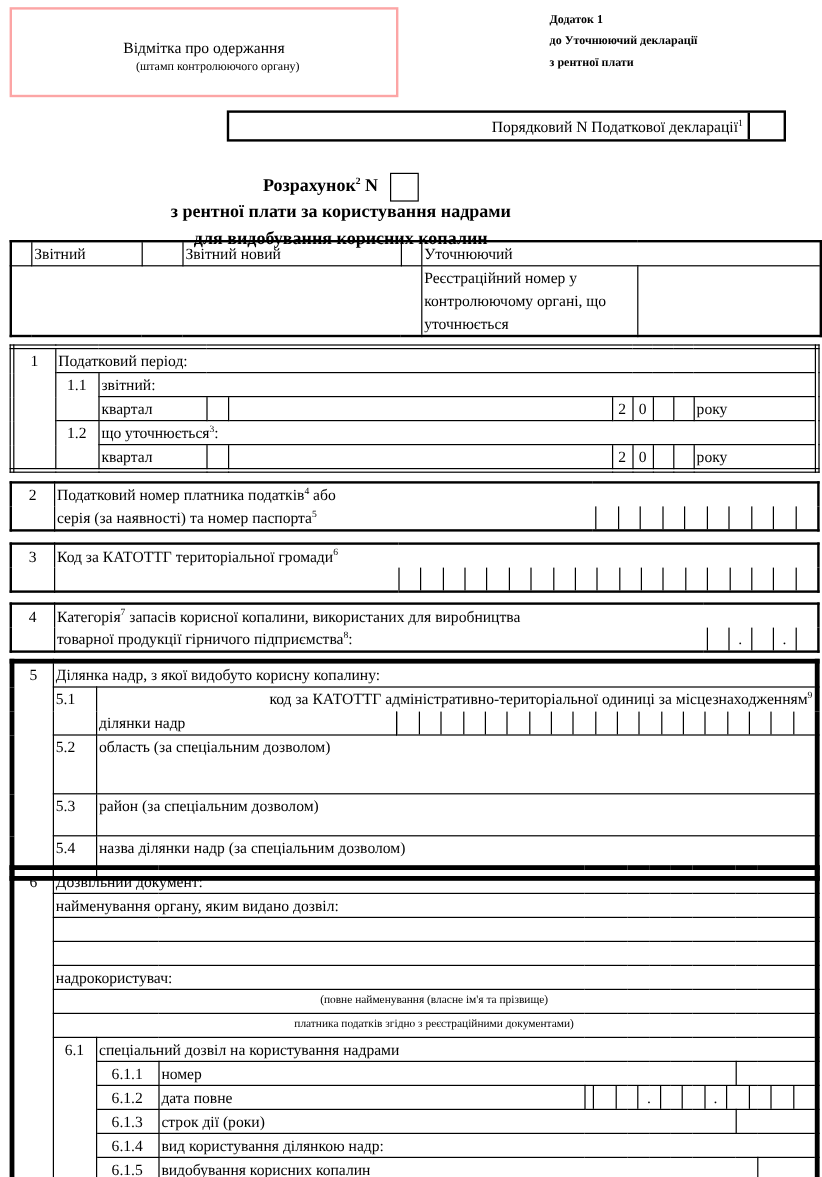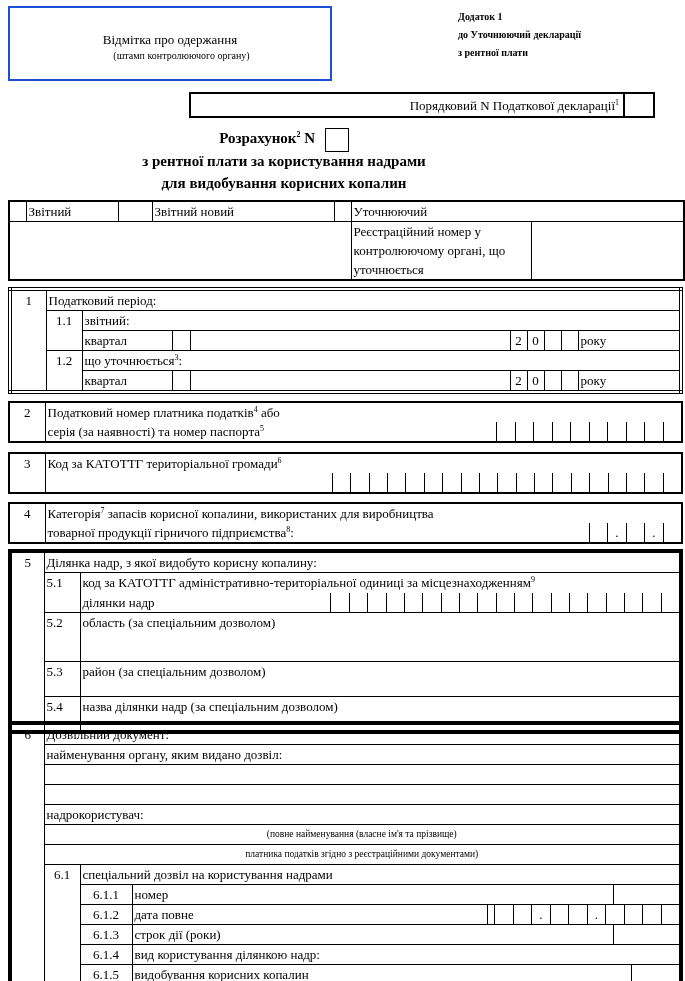--- a/index.html
+++ b/index.html
@@ -6,34 +6,34 @@
   body {
     width: 685px; height: 981px; overflow: hidden;
     background: #ffffff; color: #000;
     font-family: "Liberation Serif", serif;
     font-size: 13px;
     position: relative;
   }
   .abs { position: absolute; }
   .stamp {
     left: 8px; top: 6px; width: 324px; height: 75px;
-    border: 2px solid #1d4ed8; text-align: center;
+    border: 2px solid #fca5a5; text-align: center;
     padding-top: 24px; line-height: 16px;
   }
   .stamp .t1 { font-size: 13px; }
   .stamp .t2 { font-size: 10px; margin-left: 23px; }
   .annex { left: 458px; top: 8px; font-size: 10px; line-height: 18px; font-weight: bold; }
   .ordbox {
     left: 189px; top: 92px; width: 466px; height: 26px;
     border: 2px solid #000; display: flex;
   }
   .ordbox .lbl { flex: 1; text-align: right; padding-right: 4px; line-height: 23px; font-size: 13px; }
   .ordbox .cell { width: 30px; border-left: 2px solid #000; }
   sup { font-size: 8px; vertical-align: super; line-height: 0; }
-  .title { left: 0; width: 568px; text-align: center; font-weight: bold; font-size: 15px; }
+  .title { left: 0; width: 568px; text-align: center; font-weight: bold; font-size: 15px; margin-top: 16px; }
   .numbox { display: inline-block; width: 24px; height: 24px; border: 1.5px solid #000; vertical-align: middle; margin-left: 6px; }
   table { border-collapse: collapse; table-layout: fixed; }
   td { border: 1px solid #000; font-size: 13px; padding: 0 2px; vertical-align: top; height: 20px; line-height: 19px; }
   .nb { border: none; }
   .sec { position: absolute; left: 8px; width: 675px; }
   .numc { text-align: center; }
   .c { text-align: center; }
   .small { font-size: 9.5px; text-align: center; }
   .cells { display: flex; justify-content: flex-end; height: 100%; }
   .cells span { width: 18.5px; border-left: 1px solid #000; height: 100%; text-align: center; font-size: 13px; line-height: 19px; }
@@ -244,21 +244,21 @@
       <col style="width:250px">
       <col>
     </colgroup>
   <tbody>
       <tr>
     <td rowspan="9" class="numc nb" style="border-right:1px solid #000;">5</td>
     <td colspan="3">Ділянка надр, з якої видобуто корисну копалину:</td>
   </tr>
   <tr>
     <td rowspan="2">5.1</td>
-    <td colspan="2" style="border-bottom:none;"><span>код за КАТОТТГ адміністративно-територіальної одиниці за місцезнаходженням</span><sup>9</sup></td>
+    <td colspan="2" style="border-bottom:none;text-align:right;"><span>код за КАТОТТГ адміністративно-територіальної одиниці за місцезнаходженням</span><sup>9</sup></td>
   </tr>
   <tr>
     <td style="border-top:none;">ділянки надр</td>
     <td style="padding:0; border-top:none;">
       <div class="cells">
             <span></span>
             <span></span>
             <span></span>
             <span></span>
             <span></span>

